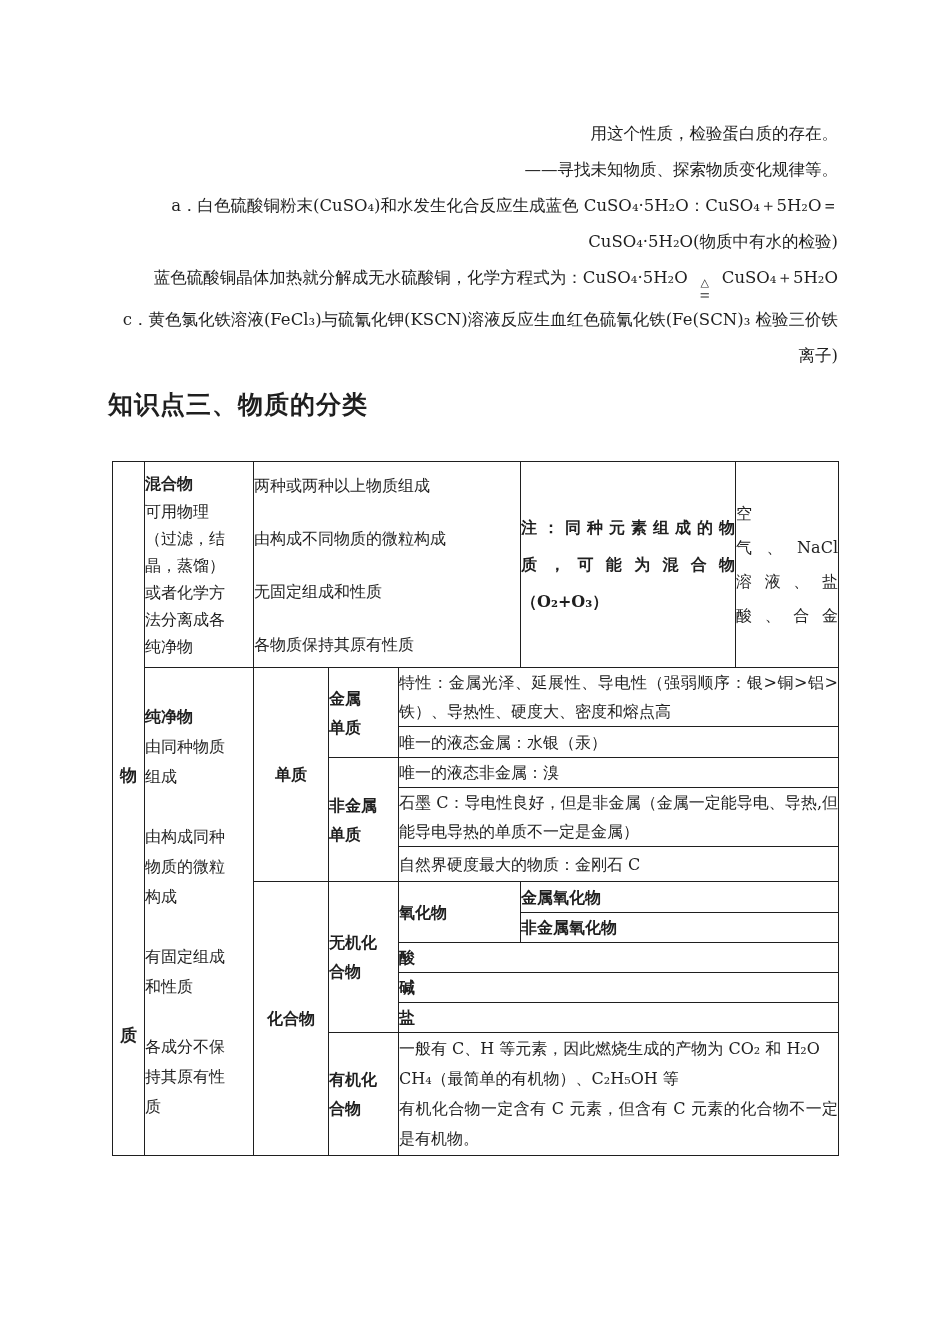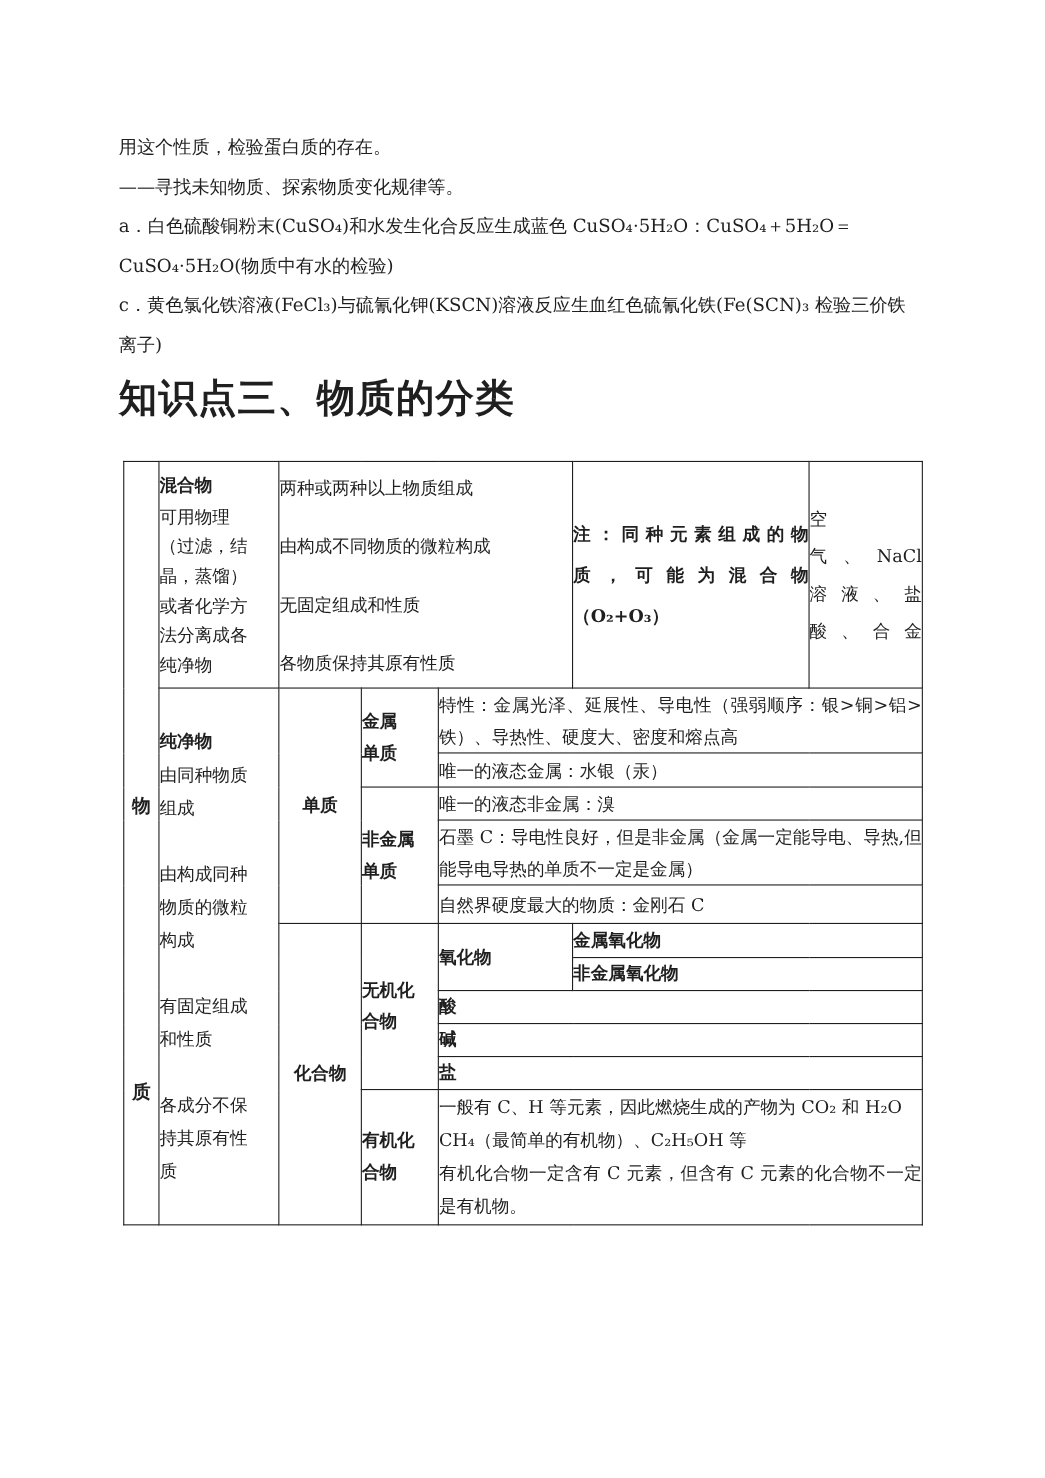--- a/index.html
+++ b/index.html
@@ -4,33 +4,33 @@
 <style>
   html, body { margin: 0; padding: 0; background: #ffffff; }
   body {
     width: 950px; height: 1344px; overflow: hidden;
     color: #1f1f1f;
     font-family: "DejaVu Serif", "DejaVu Sans", "Liberation Serif", serif;
   }
   .page { padding: 116px 112px 0 108px; }
 
   
-  .intro p { margin: 0; font-size: 16.5px; line-height: 36px; white-space: nowrap; }
+  .intro p { margin: 0; font-size: 16.5px; line-height: 36px; white-space: nowrap; text-align: right; }
   .intro p.wrapline { white-space: normal; }
   .pnum { display: inline-block; min-width: 38px; }
   .heq {
     display: inline-flex; flex-direction: column; align-items: center;
     vertical-align: -3px; margin: 0 9px;
   }
   .heq .tri { font-size: 11px; line-height: 10px; }
   .heq .eqs { font-size: 16px; line-height: 14px; }
 
   
   h1 {
-    margin: 12px 0 0 0; font-size: 35px; line-height: 38px;
+    margin: 12px 0 0 0; font-size: 25px; line-height: 38px;
     font-weight: bold; letter-spacing: 1px;
     font-family: "DejaVu Sans", "Liberation Sans", sans-serif;
   }
 
   
   table.cls {
     border-collapse: collapse; table-layout: fixed;
     width: 726px; margin: 37px 0 0 4px;
   }
   table.cls td {
@@ -51,21 +51,21 @@
   .matter-inner span {
     font-family: "DejaVu Sans", "Liberation Sans", sans-serif;
     font-weight: bold; font-size: 17px; line-height: 26px;
   }
   .matter-inner span + span { margin-top: 234px; }
 
   
   td.mixture { vertical-align: top; padding: 5px 6px 0 7px; line-height: 27px; }
   .mixture-desc { white-space: pre-line; }
   td.points { vertical-align: top; padding: 5px 8px 0 8px; line-height: 27px; }
-  td.points .pt { margin-bottom: 26px; }
+  td.points .pt { margin-bottom: 26px; font-family: Liberation Serif, serif; }
   td.points .pt:last-child { margin-bottom: 0; }
   td.note { vertical-align: top; padding: 6px 9px 0 10px; line-height: 37px; font-size: 16.5px; font-weight: bold; }
   .note-main { white-space: pre-line; text-align: justify; text-align-last: justify; }
   td.examples {
     vertical-align: top; padding: 6px 8px 0 9px; line-height: 34px;
     white-space: pre-line; text-align: justify; text-align-last: justify;
   }
 
   
   td.pure { vertical-align: top; padding: 23px 6px 0 8px; line-height: 30px; }
@@ -85,20 +85,24 @@
 </head>
 <body>
 
 <div class="page">
 
   <div class="intro">
     <p>用这个性质，检验蛋白质的存在。</p>
     <p>——寻找未知物质、探索物质变化规律等。</p>
     <p>a．白色硫酸铜粉末(CuSO₄)和水发生化合反应生成蓝色 CuSO₄·5H₂O：CuSO₄＋5H₂O＝</p>
     <p>CuSO₄·5H₂O(物质中有水的检验)</p>
+    <p><span>蓝色硫酸铜晶体加热就分解成无水硫酸铜，化学方程式为：CuSO₄·5H₂O</span><span class="heq">
+          <span class="tri">△</span>
+          <span class="eqs">＝</span>
+        </span><span>CuSO₄＋5H₂O</span></p>
     <p class="wrapline">c．黄色氯化铁溶液(FeCl₃)与硫氰化钾(KSCN)溶液反应生血红色硫氰化铁(Fe(SCN)₃ 检验三价铁离子)</p>
   </div>
 
   <h1>知识点三、物质的分类</h1>
 
   <table class="cls">
     <colgroup>
       <col style="width:32px">
         <col style="width:109px">
         <col style="width:75px">

